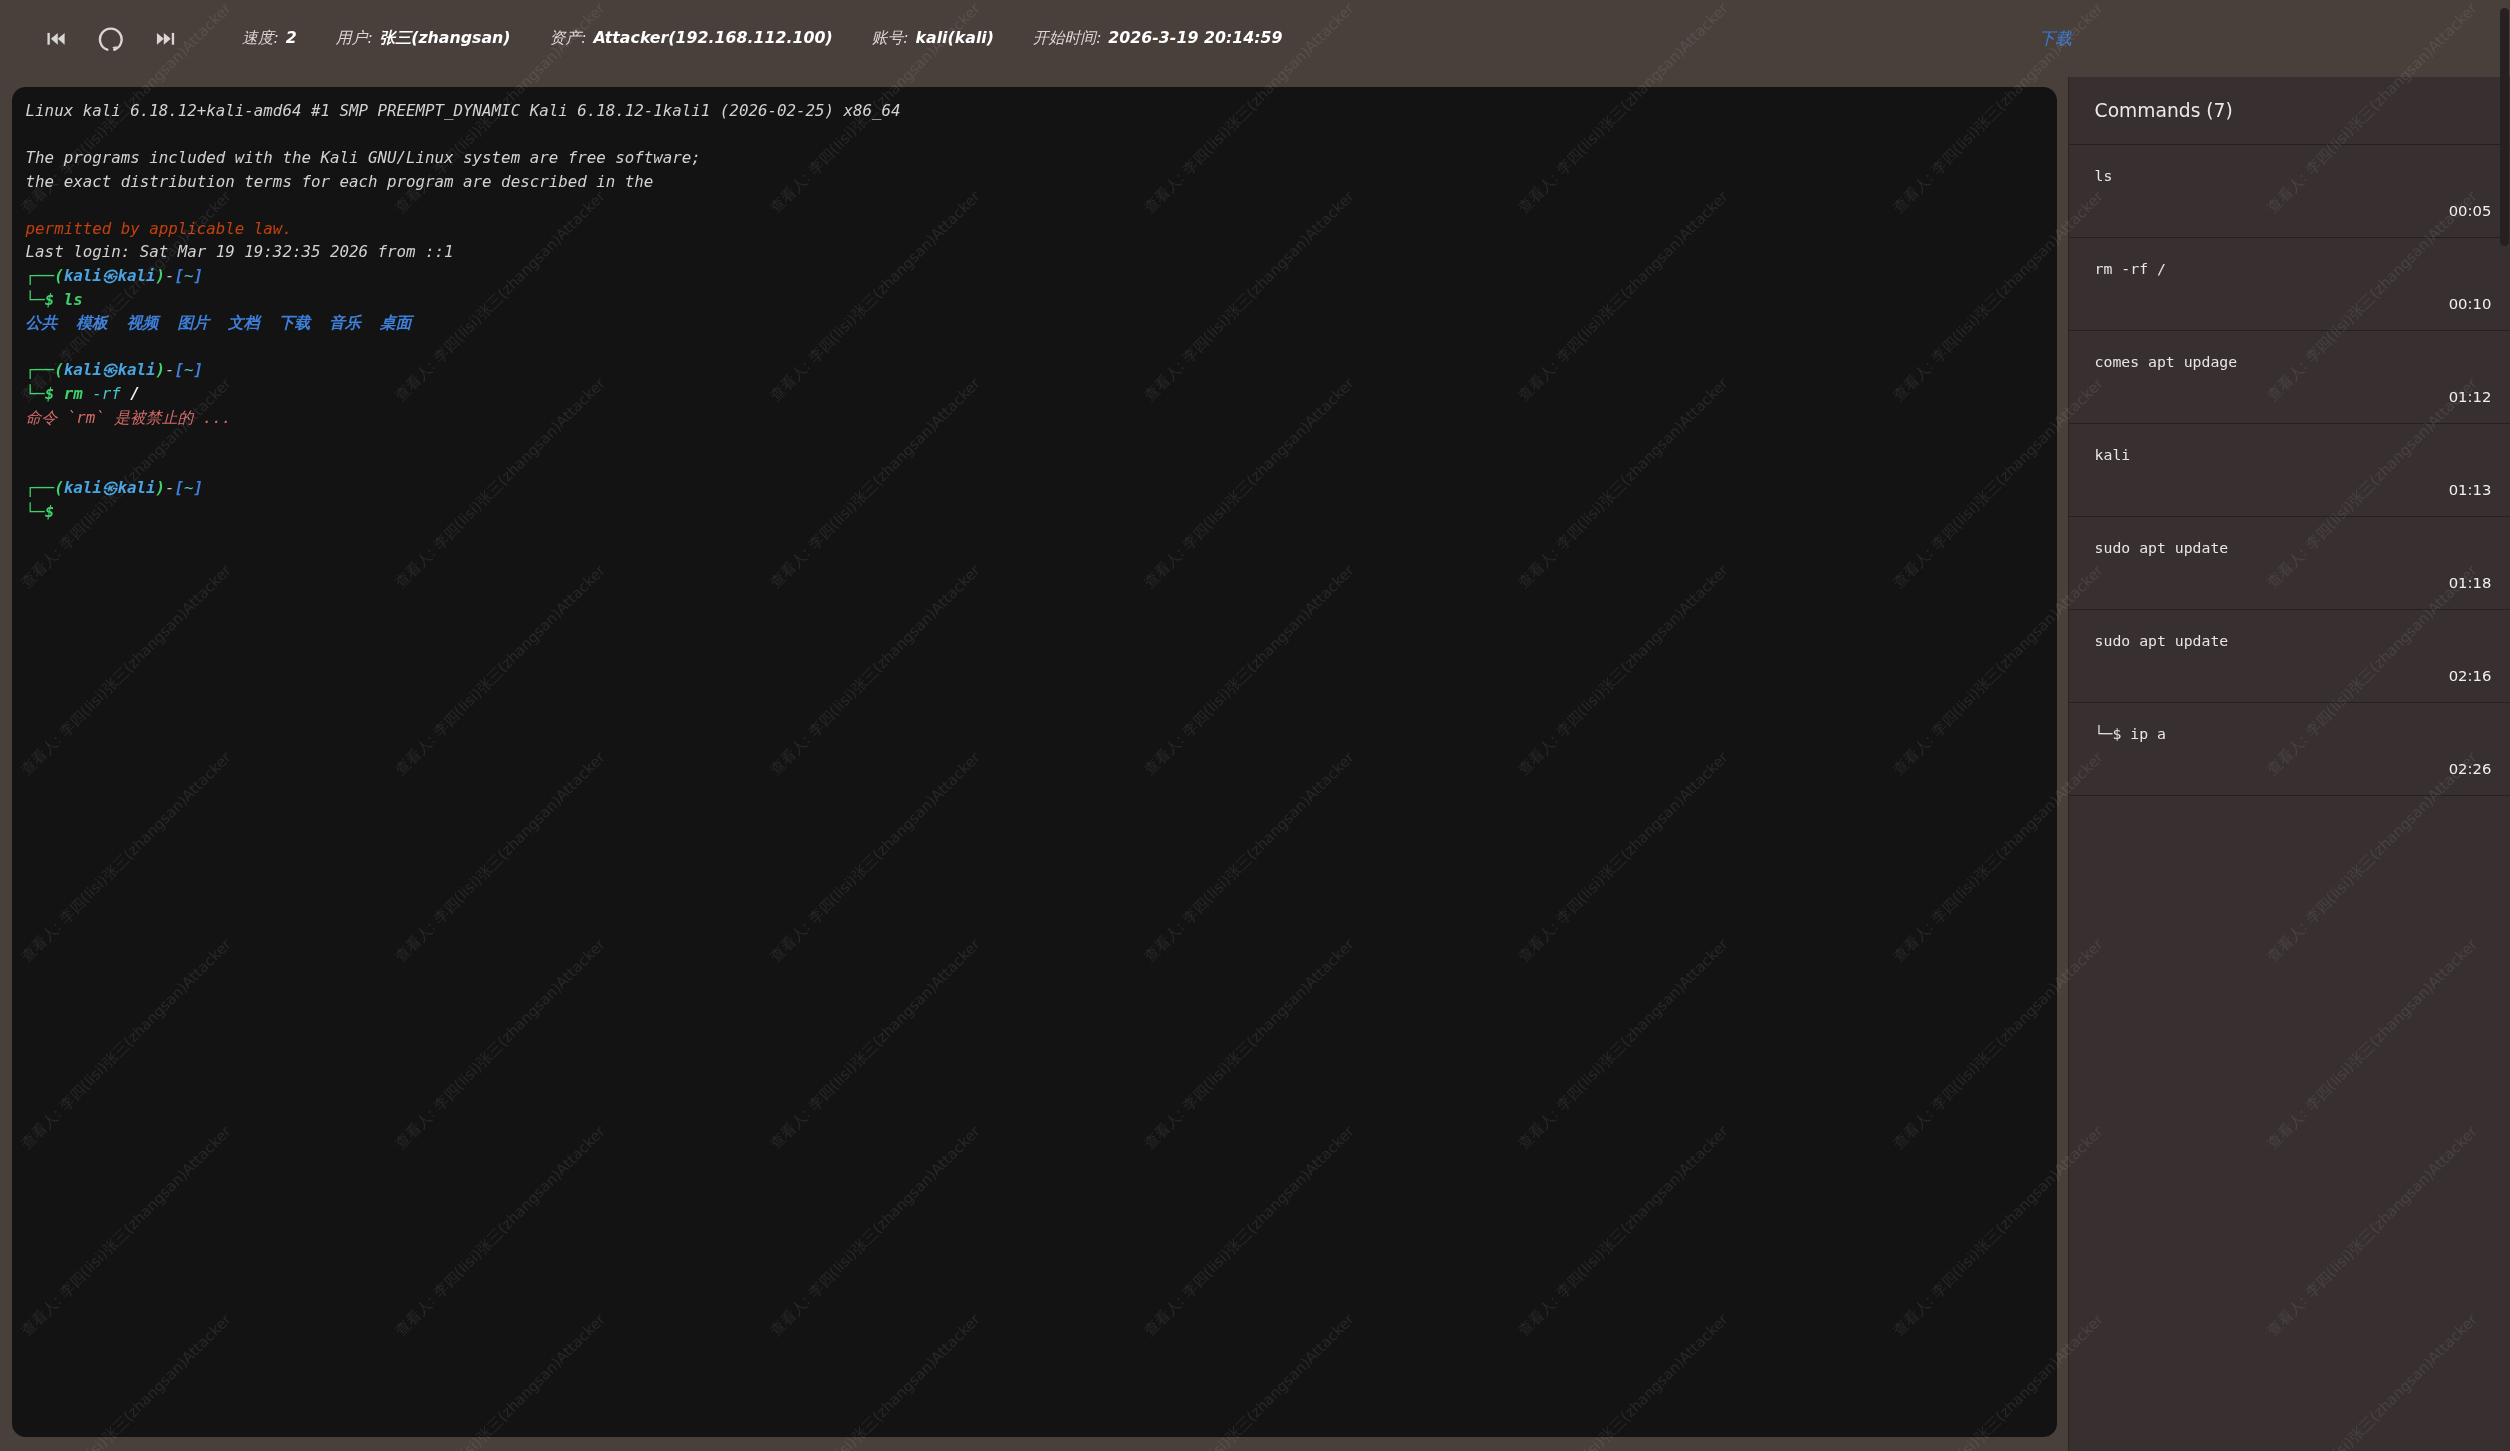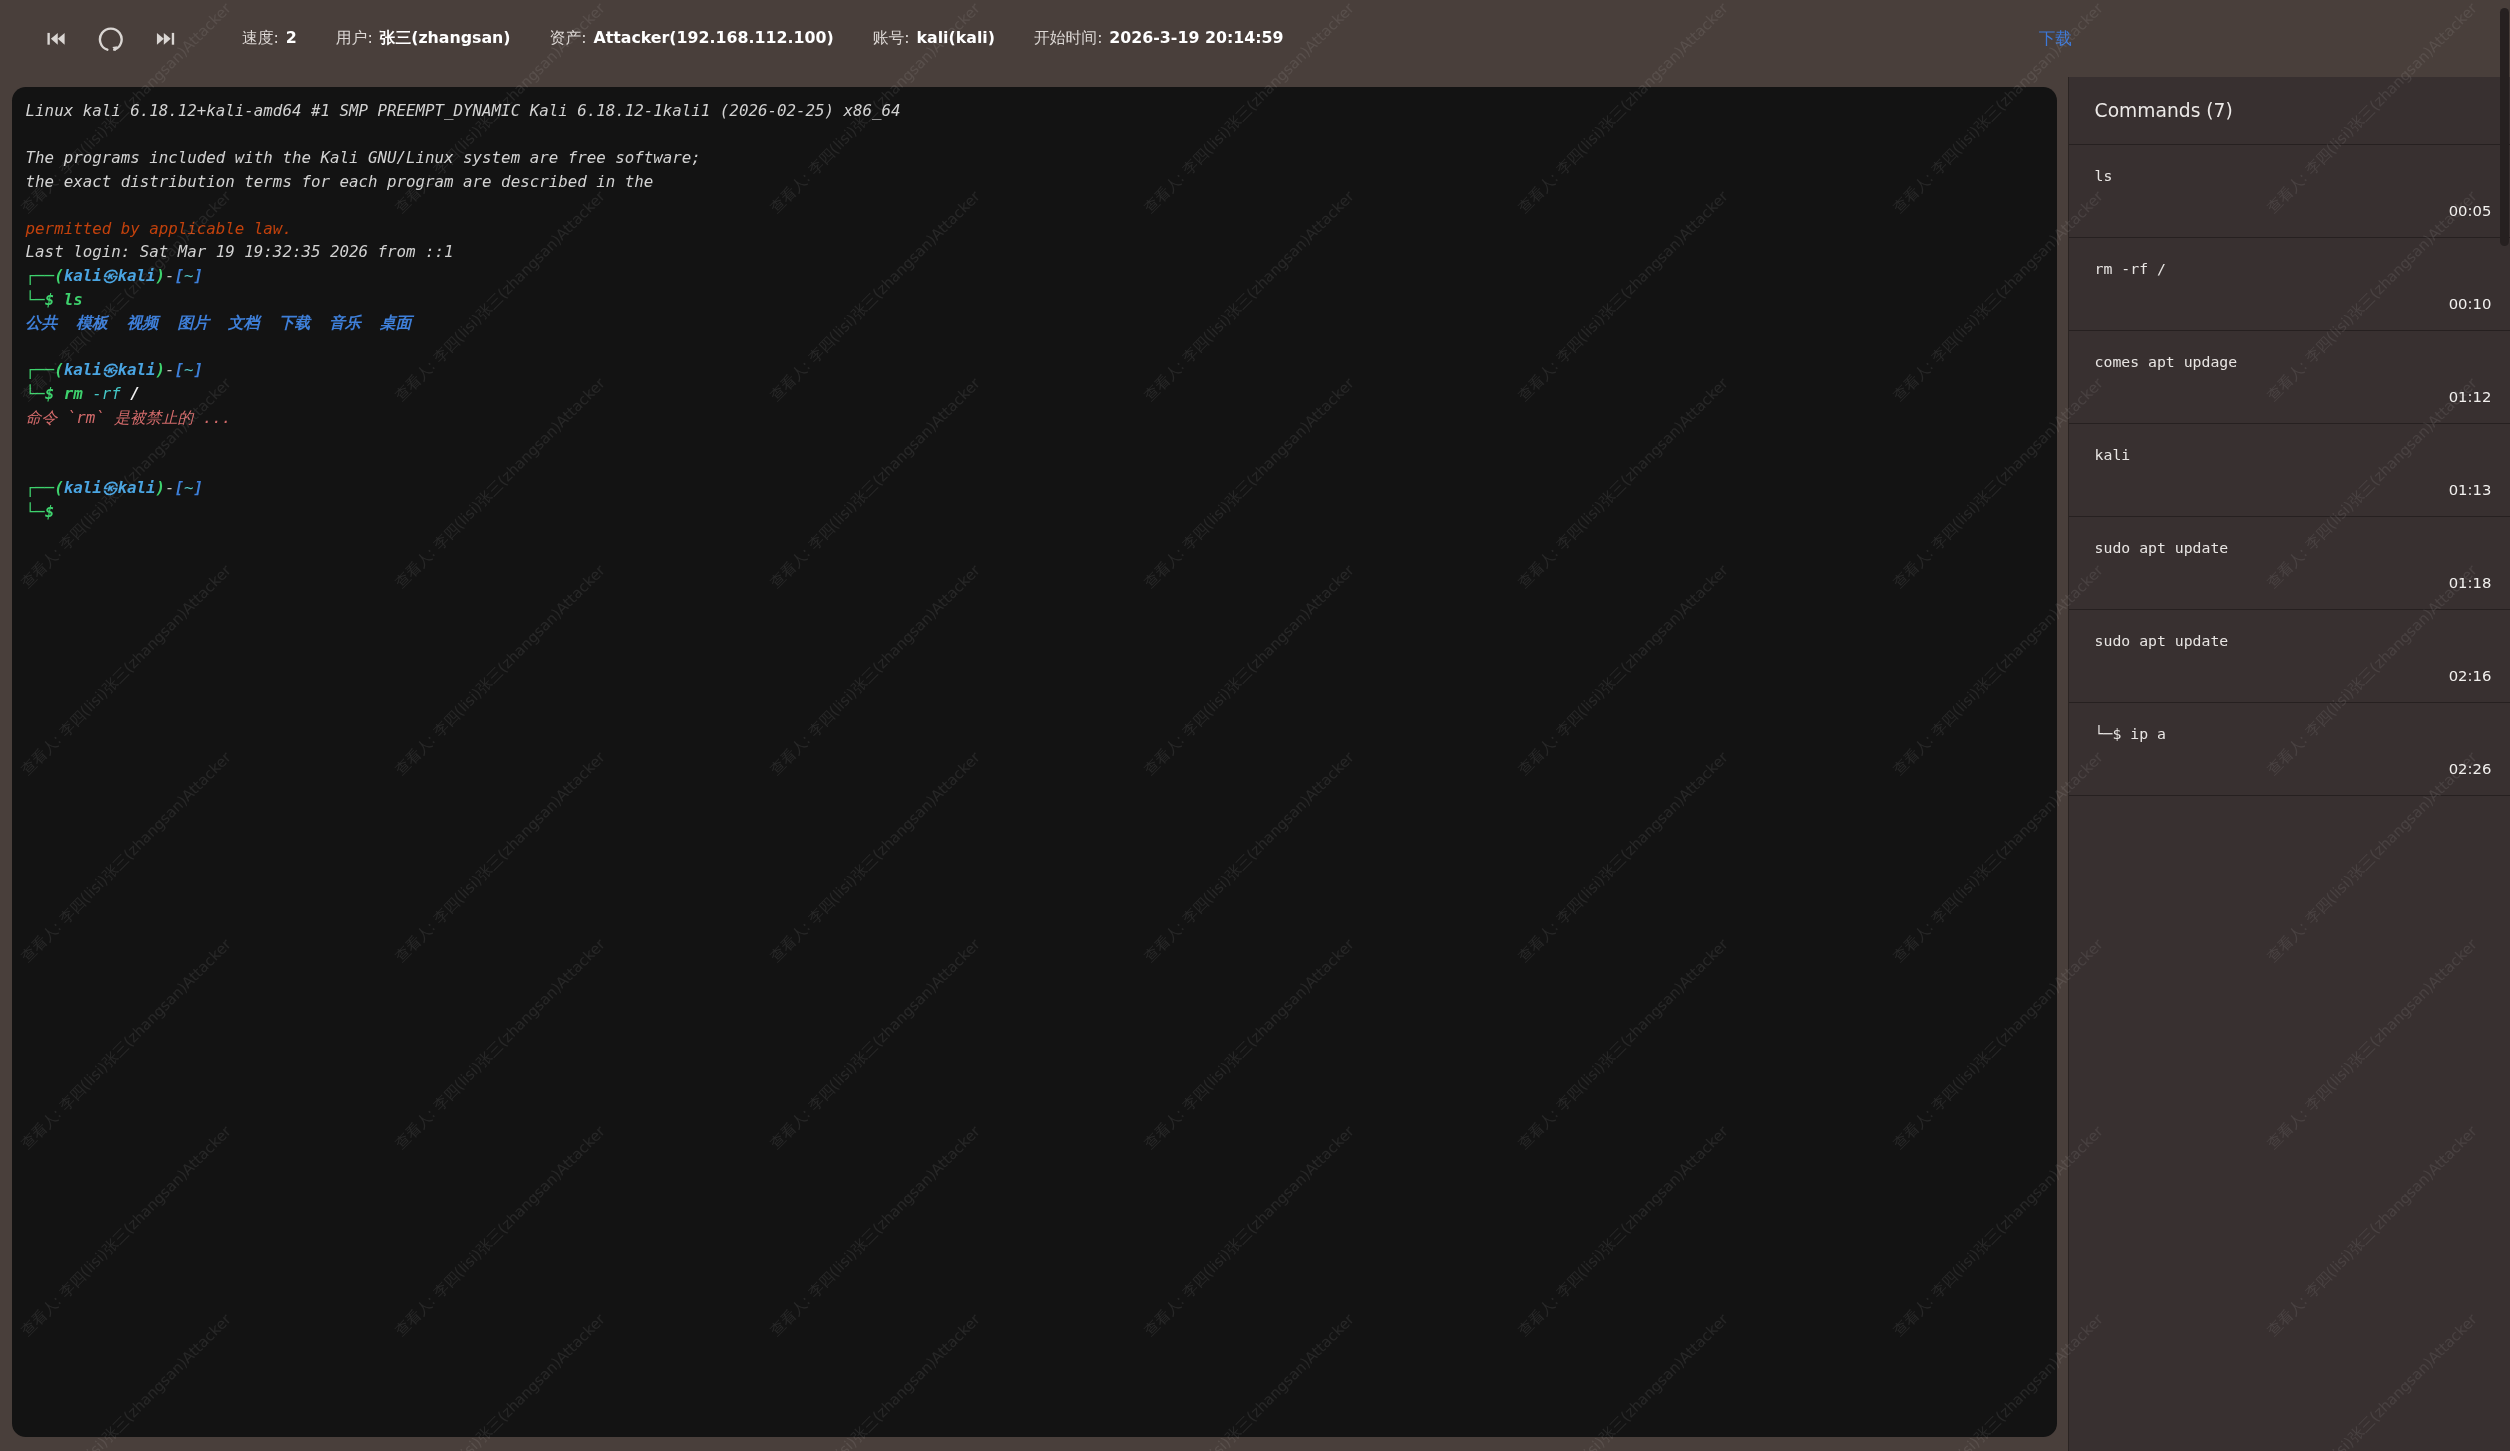--- a/index.html
+++ b/index.html
@@ -9,20 +9,21 @@
     font-family:"DejaVu Sans","Liberation Sans",sans-serif;
     position:relative;overflow:hidden;
     -webkit-font-smoothing:antialiased;
   }
 
   
   .toolbar{
     position:absolute;left:0;top:0;width:2107px;height:77px;
     display:flex;align-items:center;
     color:#DAD6D3;
+    font-style:italic;
   }
   .tb-controls{display:flex;align-items:center;gap:29.6px;margin-left:43px;}
   .tb-btn{width:25.6px;height:25.6px;display:flex;align-items:center;justify-content:center;
     background:none;border:none;padding:0;cursor:pointer;}
   .tb-btn svg{display:block;}
   .tb-fields{display:flex;align-items:center;margin-left:63px;gap:39px;font-size:15.8px;}
   .tb-field{white-space:nowrap;}
   .tb-label{color:#DCD7D4;font-weight:400;margin-right:6.9px;}
   .tb-value{color:#FFFFFF;font-weight:700;}
   .download{

